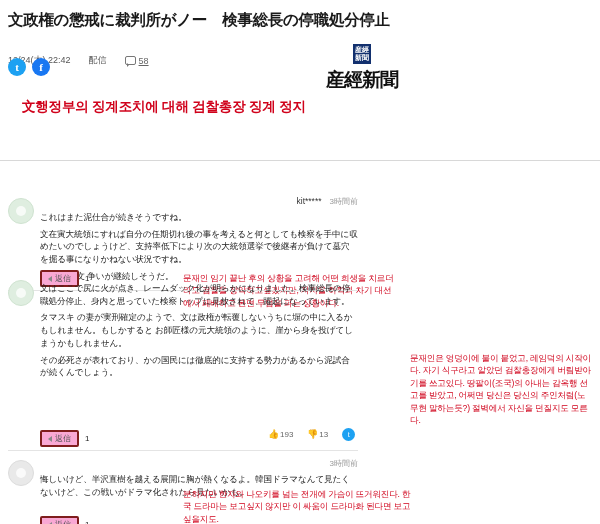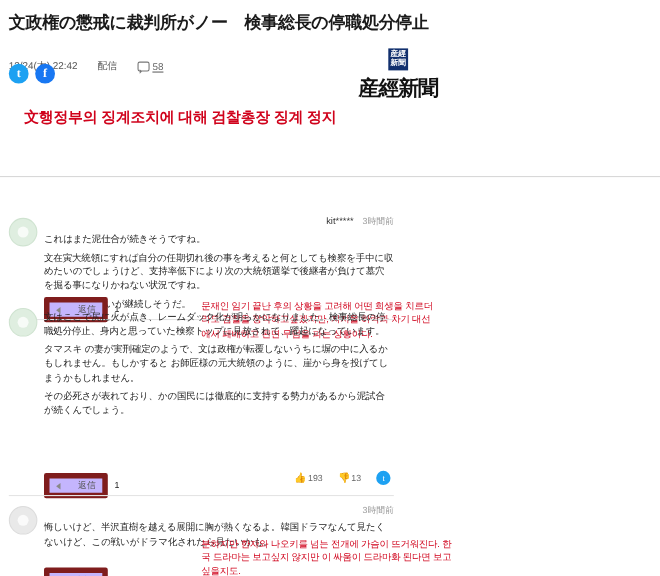--- a/index.html
+++ b/index.html
@@ -206,28 +206,28 @@
   .c-time { color: #999; font-size: 8px; }
   .c-text {
     margin-top: 4px;
     font-size: 8.6px;
     line-height: 1.48;
     color: #222;
     letter-spacing: -0.1px;
   }
   .c-text p { margin: 0 0 4px 0; }
   .reply-btn {
-    border: 5px solid #7f1d1d;
+    border: 2px solid #7f1d1d;
     border-radius: 2px;
     padding: 1px 6px;
     color: #555;
-    background: #c4b5fd;
+    background: #f9a8d4;
     display: inline-flex;
     align-items: center;
-    gap: 16px;
+    gap: 3px;
   }
   .reply-arrow {
     display: inline-block;
     width: 0; height: 0;
     border-top: 3px solid transparent;
     border-bottom: 3px solid transparent;
     border-right: 4px solid #888;
   }
   .vote {
     display: inline-flex;
@@ -380,20 +380,21 @@
       <span class="thumb">👍</span>
       <span>193</span>
     </span>
     <span class="vote">
       <span class="thumb">👎</span>
       <span>13</span>
     </span>
     <span class="tw-mini">t</span>
   </div>
 
+  <div class="kr-over kr2">문재인은 엉덩이에 불이 붙었고, 레임덕의 시작이다. 자기 식구라고 알았던 검찰총장에게 버림받아 기를 쓰고있다. 땅팔이(조국)의 아내는 감옥행 선고를 받았고, 어쩌면 당신은 당신의 주인처럼(노 무현 말하는듯?) 절벽에서 자신을 던질지도 모른다.</div>
 
   <div class="sep-line sl2"></div>
 
   <div class="comment c3">
     <div class="avatar gray"></div>
     <div class="c-body">
       <div class="c-head">
         <span class="c-user"></span>
         <span class="c-time">3時間前</span>
       </div>

